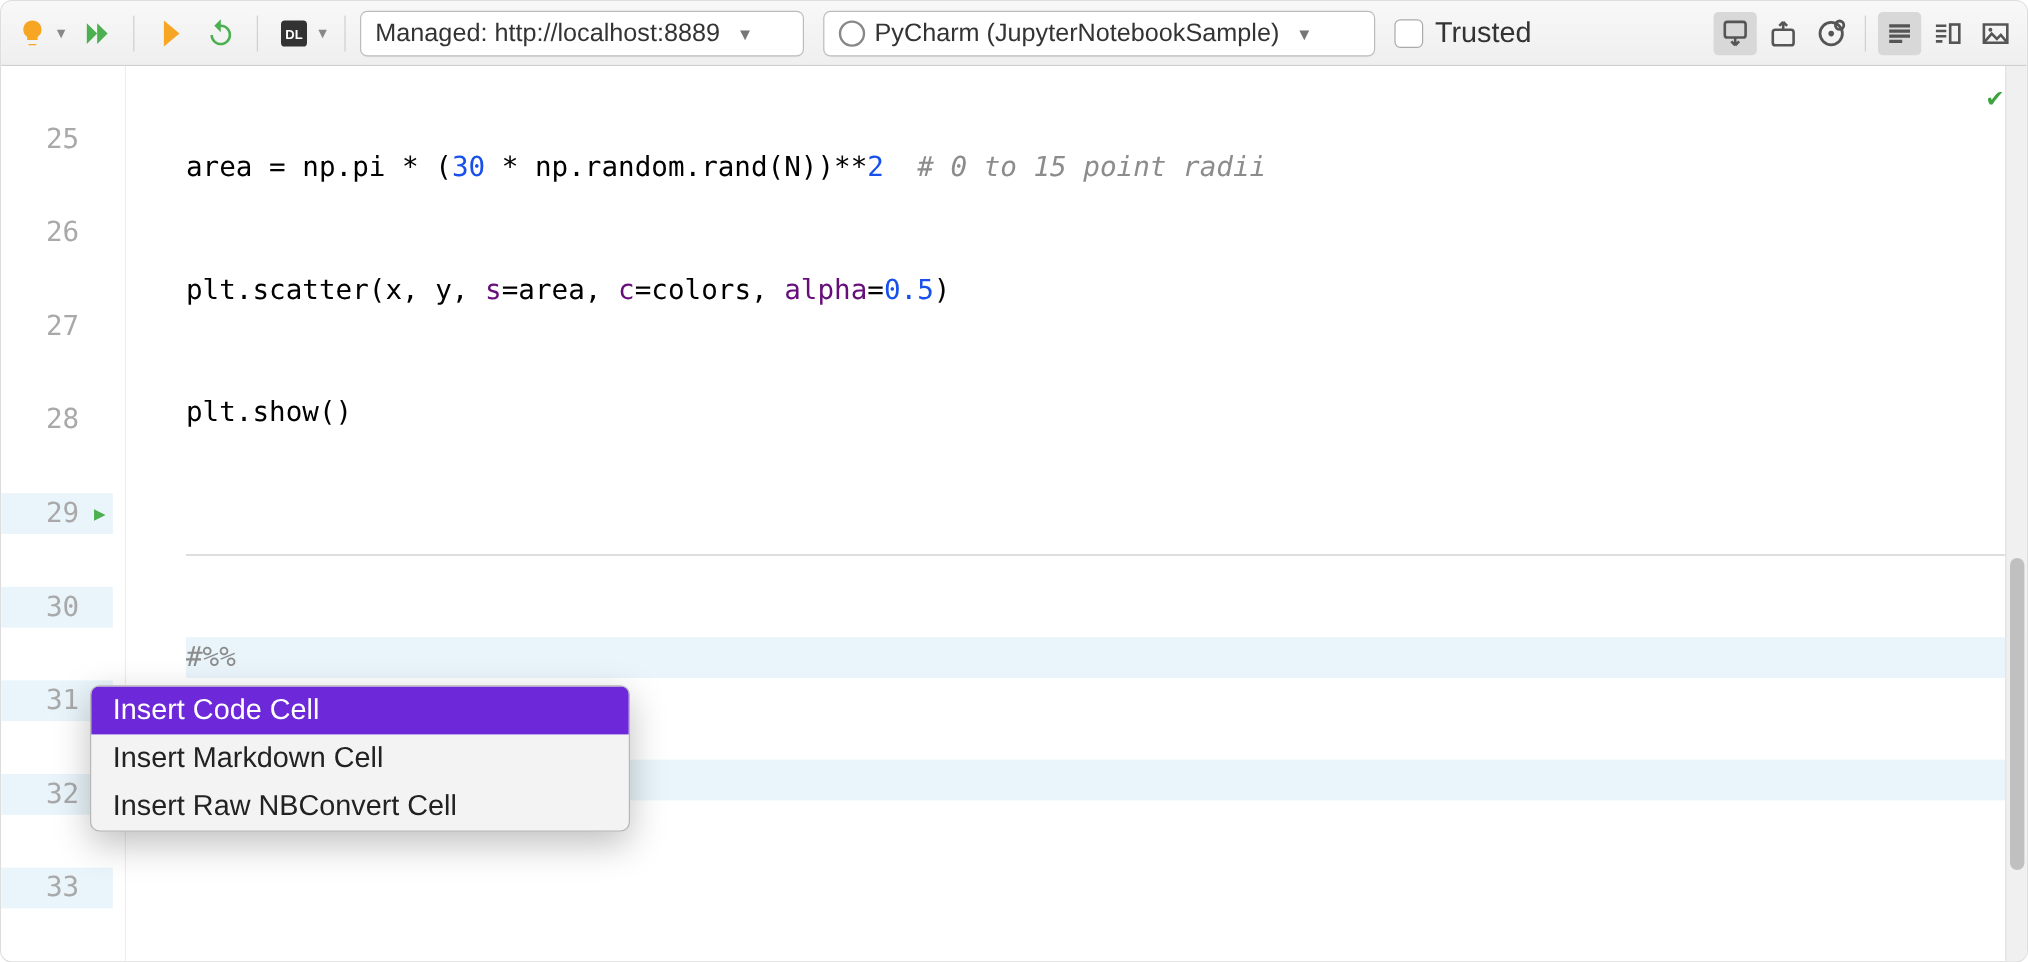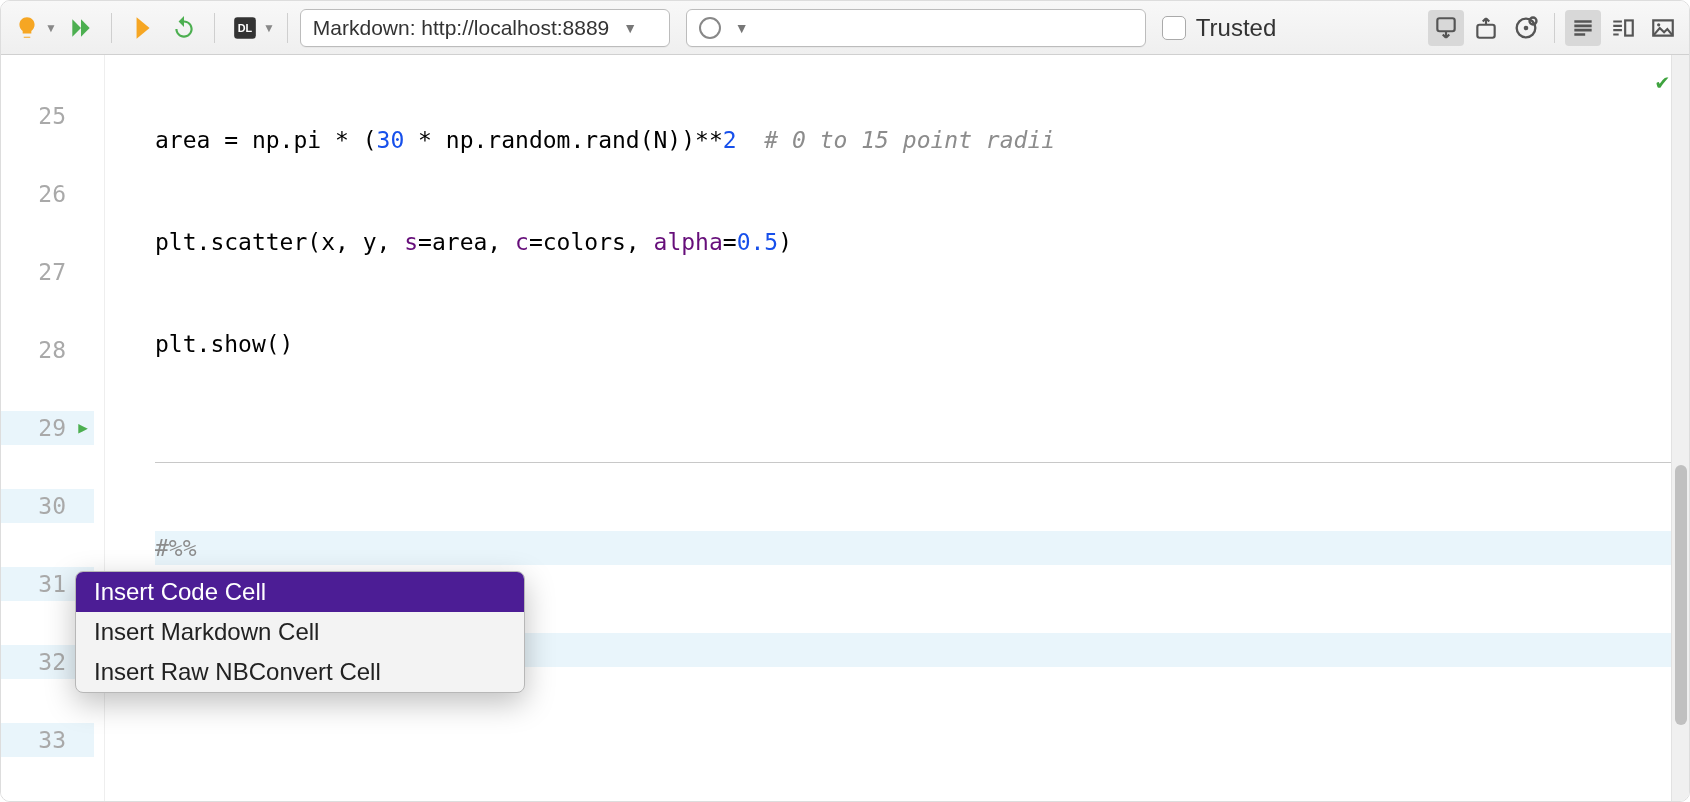--- a/index.html
+++ b/index.html
@@ -179,21 +179,21 @@
     box-shadow: 0 10px 30px rgba(0,0,0,0.25);
     overflow: hidden;
     font-family: -apple-system, sans-serif;
   }
   .context-menu .mi {
     padding: 6px 18px;
     font-size: 24px;
     color: #222;
   }
   .context-menu .mi.sel {
-    background: #4c1d95;
+    background: #6d28d9;
     color: #fff;
   }
 
   .ring {
     width: 22px; height: 22px; border: 2px solid #888; border-radius: 50%;
     display: inline-block; flex-shrink: 0;
   }
 </style>
 </head>
 <body>
@@ -229,26 +229,27 @@
   <span class="tb-btn">
     <svg width="26" height="26" viewBox="0 0 24 24">
         <rect x="2" y="2" width="20" height="20" rx="3" fill="#333"></rect>
         <text x="12" y="16" text-anchor="middle" fill="#fff" font-size="10" font-family="sans-serif" font-weight="bold">DL</text>
       </svg>
   </span>
   <span style="color:#888;font-size:12px;margin-left:-6px">▼</span>
   <div class="tb-sep"></div>
 
   <div class="dropdown" style="min-width:370px">
-    <span>Markdown: http://localhost:8889</span>
+    <span>Managed: http://localhost:8889</span>
     <span class="dd-arrow">▼</span>
   </div>
 
   <div class="dropdown" style="min-width:460px;margin-left:10px">
     <span class="ring"></span>
+    <span>PyCharm (JupyterNotebookSample)</span>
     <span class="dd-arrow">▼</span>
   </div>
 
   <div class="trusted-wrap">
     <span class="trusted-check"></span>
     <span>Trusted</span>
   </div>
 
   <div class="right-tools">
     <span class="tb-btn tb-active">

